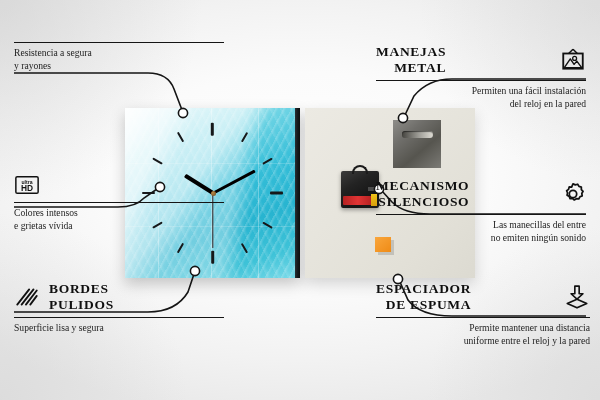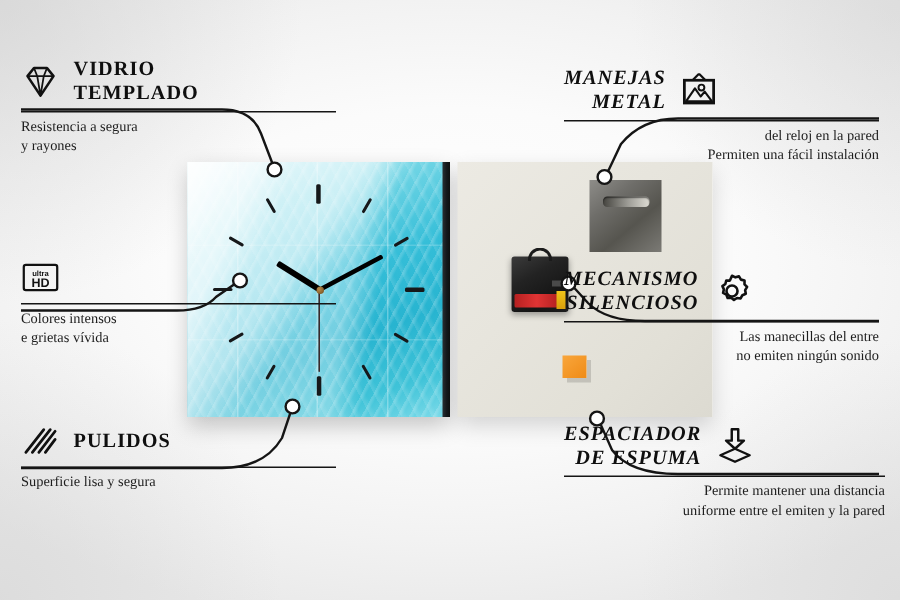--- a/index.html
+++ b/index.html
@@ -81,21 +81,21 @@
   
   svg.lines { position:absolute; inset:0; width:600px; height:400px; pointer-events:none; }
   svg.lines path { fill:none; stroke:#151515; stroke-width:1.6; }
   svg.lines circle { fill:#fff; stroke:#151515; stroke-width:1.6; }
 
   
   .feat { position:absolute; width:210px; }
   .feat.left  { text-align:left; }
   .feat.right { text-align:right; }
   .feat .head { display:flex; align-items:center; gap:9px; }
-  .feat.right .head { justify-content:flex-start;font-style:italic; }
+  .feat.right .head { justify-content:space-between; }
   .feat .title {
     font-size:13.5px; font-weight:700; letter-spacing:.7px; color:#0f0f0f;
     line-height:1.18; text-transform:uppercase;
   }
   .feat .rule { height:1.4px; background:#151515; margin:4px 0 4px; }
   .feat .desc { font-size:9.6px; color:#1d1d1d; line-height:1.32; }
   .ico { width:26px; height:26px; flex:0 0 26px; color:#111; }
   .ico svg { display:block; width:26px; height:26px; }
 </style>
 </head>
@@ -163,32 +163,20 @@
     <circle cx="403" cy="118" r="4.6"></circle>
 
     <path d="M586,214 H430 Q404,214 392,202 L382,191"></path>
     <circle cx="379" cy="189" r="4.6"></circle>
 
     <path d="M586,316 H452 Q420,316 408,300 L400,282"></path>
     <circle cx="398" cy="279" r="4.6"></circle>
   </svg>
 
   <div class="feat left" style="left:14px; top:38px;">
-    <div class="head">
-      <span class="ico">
-        <svg viewBox="0 0 24 24">
-            <path d="M4 9 L8 4 H16 L20 9 L12 21 Z" fill="none" stroke="currentColor" stroke-width="1.6" stroke-linejoin="round"></path>
-            <path d="M4 9 H20 M8 4 L10 9 L12 21 L14 9 L16 4" fill="none" stroke="currentColor" stroke-width="1.1"></path>
-          </svg>
-      </span>
-      <div class="title">
-        <div>VIDRIO</div>
-        <div>TEMPLADO</div>
-      </div>
-    </div>
     <div class="rule"></div>
     <div class="desc">
       <div>Resistencia a segura</div>
       <div>y rayones</div>
     </div>
   </div>
 
   <div class="feat left" style="left:14px; top:172px;">
     <div class="head">
       <span class="ico">
@@ -212,20 +200,21 @@
         <svg viewBox="0 0 24 24">
             <g stroke="currentColor" stroke-width="1.7" fill="none" stroke-linecap="round">
           <path d="M3 19 L14 5"></path>
               <path d="M7 19 L18 5"></path>
               <path d="M11 19 L21 6"></path>
               <path d="M15 19 L21 11"></path>
             </g>
           </svg>
       </span>
       <div class="title">
+        <div>BORDES</div>
         <div>PULIDOS</div>
       </div>
     </div>
     <div class="rule"></div>
     <div class="desc">
       <div>Superficie lisa y segura</div>
     </div>
   </div>
 
   <div class="feat right" style="left:376px; top:44px;">
@@ -238,22 +227,22 @@
         <svg viewBox="0 0 24 24">
           <path d="M12 2 L8 6 M12 2 L16 6" fill="none" stroke="currentColor" stroke-width="1.4"></path>
           <rect x="3" y="6" width="18" height="14" fill="none" stroke="currentColor" stroke-width="1.7"></rect>
           <path d="M4 19 L9.5 11 L13 16 L15.5 13 L20 19 Z" fill="none" stroke="currentColor" stroke-width="1.3" stroke-linejoin="round"></path>
           <circle cx="13.5" cy="10.5" r="1.8" fill="none" stroke="currentColor" stroke-width="1.2"></circle>
         </svg>
       </span>
     </div>
     <div class="rule"></div>
     <div class="desc">
+      <div>Permiten una fácil instalación</div>
       <div>del reloj en la pared</div>
-      <div>Permiten una fácil instalación</div>
     </div>
   </div>
 
   <div class="feat right" style="left:376px; top:178px;">
     <div class="head">
       <div class="title">
         <div>MECANISMO</div>
         <div>SILENCIOSO</div>
       </div>
       <span class="ico">
@@ -279,17 +268,17 @@
       <span class="ico">
         <svg viewBox="0 0 24 24">
           <path d="M10 2 H14 V9 H17.5 L12 14 L6.5 9 H10 Z" fill="none" stroke="currentColor" stroke-width="1.5" stroke-linejoin="round"></path>
           <path d="M12 14 L3 18 L12 22 L21 18 Z" fill="none" stroke="currentColor" stroke-width="1.5" stroke-linejoin="round"></path>
         </svg>
       </span>
     </div>
     <div class="rule"></div>
     <div class="desc">
       <div>Permite mantener una distancia</div>
-      <div>uniforme entre el emiten y la pared</div>
+      <div>uniforme entre el reloj y la pared</div>
     </div>
   </div>
 
 </div>
 
 </body></html>

